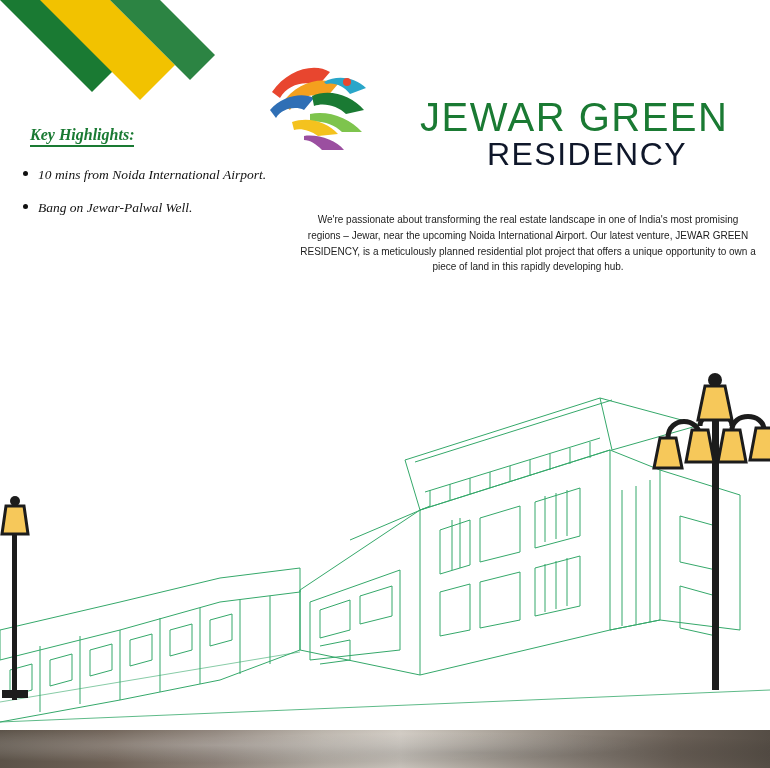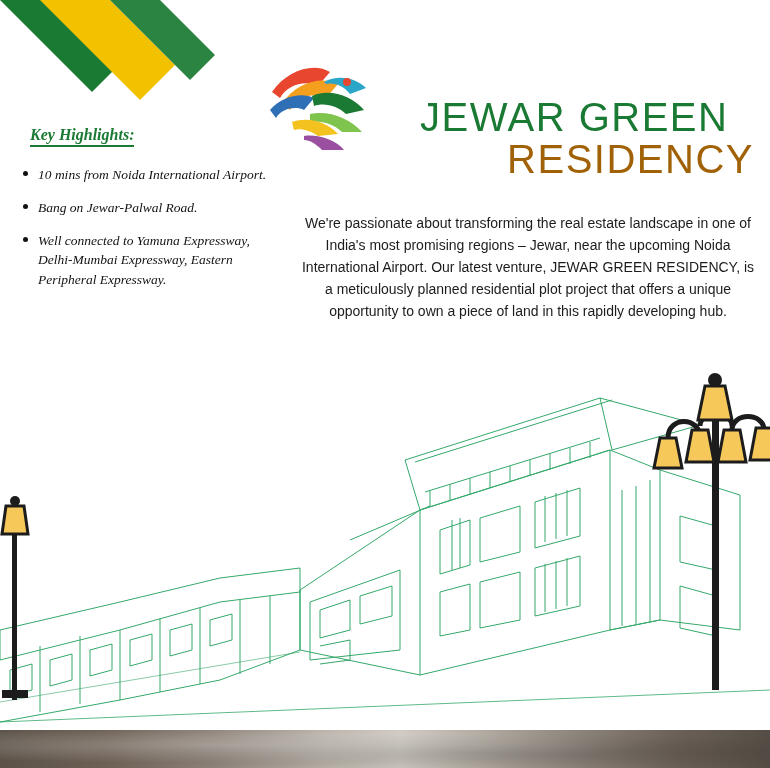--- a/index.html
+++ b/index.html
@@ -42,25 +42,25 @@
   .brand-line1 {
     font-family: "Liberation Sans", sans-serif;
     font-size: 40px;
     letter-spacing: 1.5px;
     color: #1a7a33;
     line-height: 1.05;
     white-space: nowrap;
   }
   .brand-line2 {
     font-family: "Liberation Sans", sans-serif;
-    font-size: 40px;
+    font-size: 32px;
     letter-spacing: 1.5px;
-    color: #a16207;
+    color: #0f172a;
     line-height: 1.05;
-    text-align: right;
+    text-align: center;
     padding-right: 6px;
   }
 
   .bird-logo {
     position: absolute;
     top: 52px;
     left: 252px;
     width: 140px;
     height: 110px;
   }
@@ -111,21 +111,21 @@
   }
 
   
   .intro {
     position: absolute;
     top: 212px;
     left: 300px;
     width: 456px;
     text-align: center;
     font-family: "Liberation Sans", sans-serif;
-    font-size: 14px;
+    font-size: 10px;
     line-height: 1.58;
     color: #1c1c1c;
   }
 
   
   .illustration {
     position: absolute;
     left: 0;
     top: 330px;
     width: 770px;
@@ -180,22 +180,21 @@
 
   <div class="brand-block">
     <div class="brand-line1">JEWAR GREEN</div>
     <div class="brand-line2">RESIDENCY</div>
   </div>
 
   <div class="highlights">
     <div class="highlights-title">Key Highlights:</div>
     <ul class="hl-list">
       <li>10 mins from Noida International Airport.</li>
-      <li>Bang on Jewar-Palwal Road.</li>
-      <li>Well connected to Yamuna Expressway, Delhi-Mumbai Expressway, Eastern Peripheral Expressway.</li>
+      <li>Bang on Jewar-Palwal Well.</li>
     </ul>
   </div>
 
   <div class="intro">We're passionate about transforming the real estate landscape in one of India's most promising regions – Jewar, near the upcoming Noida International Airport. Our latest venture, JEWAR GREEN RESIDENCY, is a meticulously planned residential plot project that offers a unique opportunity to own a piece of land in this rapidly developing hub.</div>
 
   <svg class="illustration" viewBox="0 0 770 400" xmlns="http://www.w3.org/2000/svg">
     <g stroke="#35a86a" fill="none" stroke-width="1">
 
       <path d="M300 260 L420 180 L610 120 L610 300 L420 345 L300 320 Z"></path>
       <path d="M420 180 L420 345"></path>

